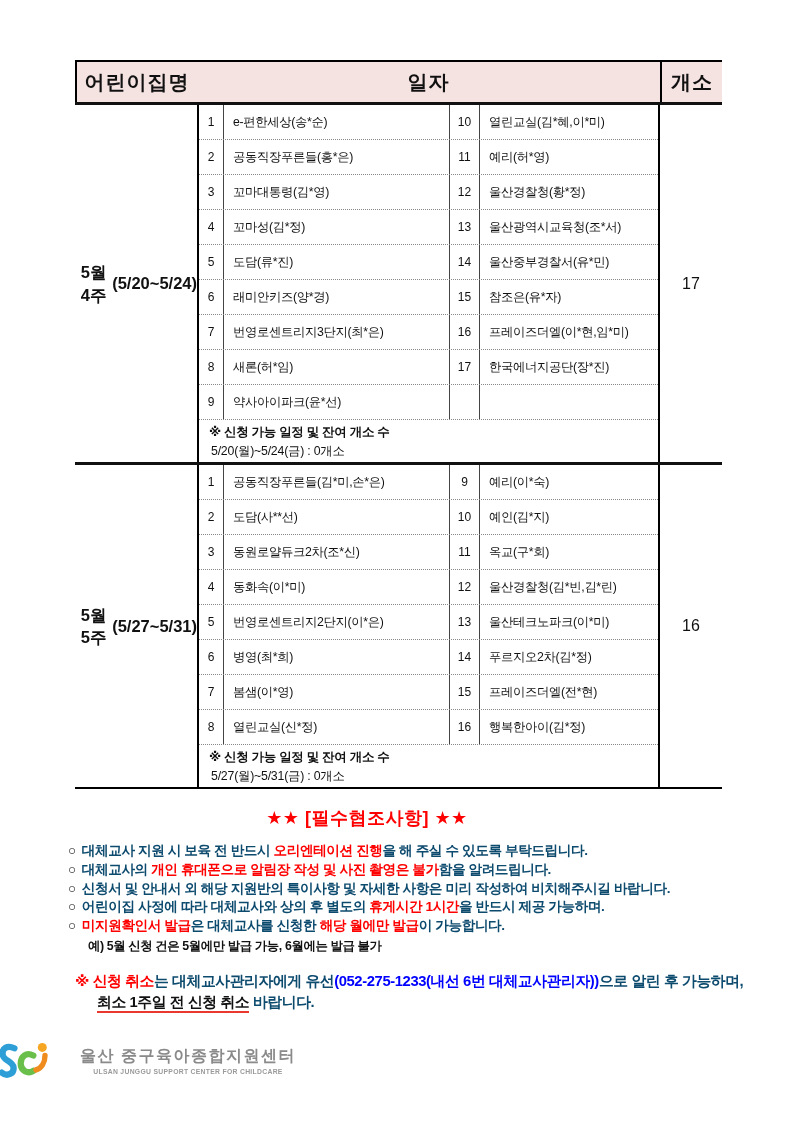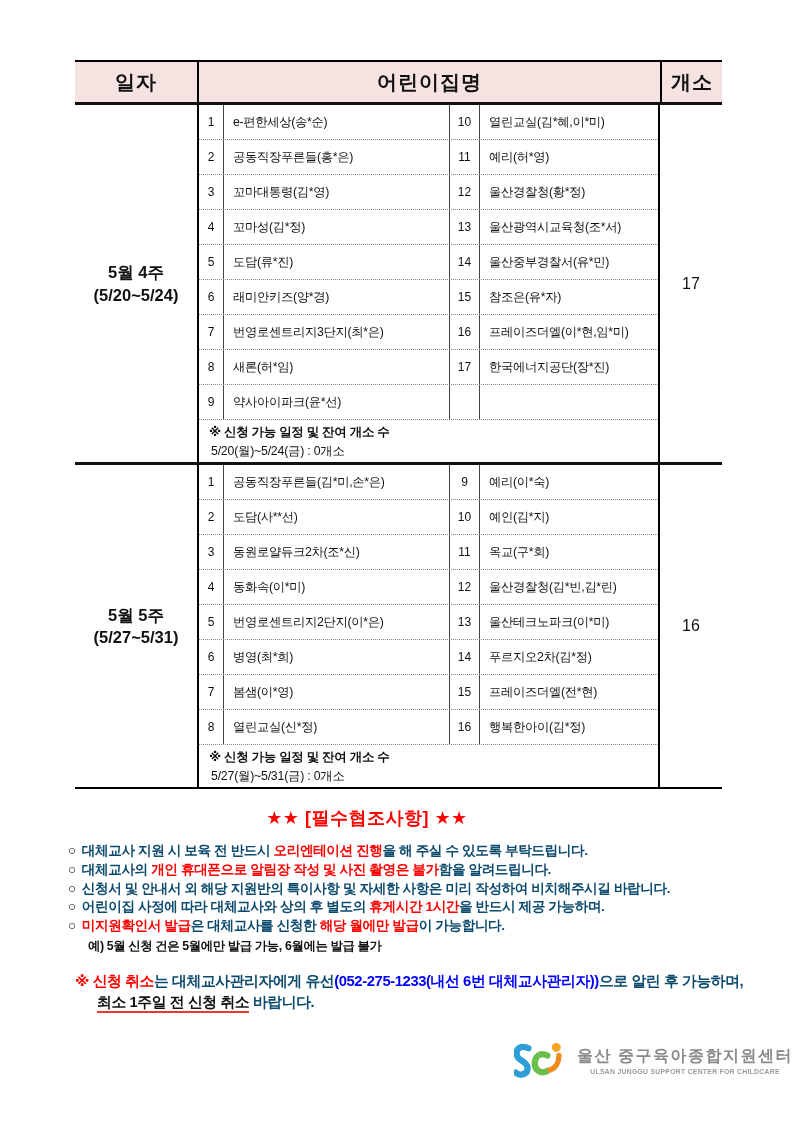--- a/index.html
+++ b/index.html
@@ -8,21 +8,21 @@
 
   
   .tbl{position:absolute;left:75px;top:60px;width:647px;border-top:2px solid #000;border-bottom:2px solid #000;}
   .tbl-header{display:grid;grid-template-columns:122px 463px 62px;height:40px;
               background:#f5e3e1;border-bottom:3px solid #111;}
   .th{display:flex;align-items:center;justify-content:center;font-weight:700;font-size:20px;letter-spacing:1px;}
   .th-name,.th-count{border-left:2px solid #000;}
 
   .week-row{display:grid;grid-template-columns:122px 463px 62px;}
   .week-row + .week-row{border-top:3px solid #111;}
-  .date-cell{display:flex;flex-direction:column;align-items:center;justify-content:center;
+  .date-cell{display:flex;flex-direction:row;align-items:center;justify-content:center;
              font-weight:700;font-size:16.5px;line-height:1.35;text-align:center;}
   .name-cell{border-left:2px solid #000;border-right:2px solid #000;}
   .count-cell{display:flex;align-items:center;justify-content:center;font-size:16px;font-weight:500;}
 
   .item-row{display:grid;grid-template-columns:25px 226px 30px 1fr;height:34px;border-bottom:1px dotted #888;}
   .cell-no{display:flex;align-items:center;justify-content:center;font-size:12px;border-right:1px solid #444;}
   .cell-nm{display:flex;align-items:center;padding-left:9px;font-size:12.3px;letter-spacing:-0.3px;}
   .cell-nm.mid{border-right:1px solid #444;}
 
   .note-row{height:42px;padding:4px 0 0 10px;box-sizing:border-box;}
@@ -37,34 +37,34 @@
   .bullet .marker{margin-right:6px;font-weight:400;}
   .example{margin:2px 0 0 88px;font-size:12.4px;font-weight:700;letter-spacing:-0.4px;}
   .cancel{margin:16px 0 0 75px;width:660px;font-size:14.8px;font-weight:700;line-height:21px;
           letter-spacing:-0.4px;padding-left:22px;text-indent:-22px;}
   .seg-k{color:#0c4a6e;}
   .seg-r{color:#ff0000;}
   .seg-b{color:#0000ff;}
   .seg-ku{color:#111;border-bottom:2px solid #e8382f;padding-bottom:1px;}
 
   
-  .logo{position:absolute;left:0;top:1040px;width:793px;display:flex;align-items:center;justify-content:flex-end;gap:9px;}
+  .logo{position:absolute;left:0;top:1040px;width:793px;display:flex;align-items:center;justify-content:flex-start;gap:26px;}
   .logo-text{display:flex;flex-direction:column;align-items:center;}
   .logo-kr{font-size:16px;font-weight:700;color:#8a8a8a;letter-spacing:1.5px;}
   .logo-en{font-size:6.8px;font-weight:700;color:#9a9a9a;letter-spacing:0.3px;margin-top:1px;}
 </style>
 </head>
 <body>
 
 <div class="page">
 
   <div class="tbl">
     <div class="tbl-header">
+      <div class="th th-name">어린이집명</div>
       <div class="th th-date">일자</div>
-      <div class="th th-name">어린이집명</div>
       <div class="th th-count">개소</div>
     </div>
     <div id="weeks">
         <div class="week-row">
           <div class="date-cell">
             <div>5월 4주</div>
             <div>(5/20~5/24)</div>
           </div>
           <div class="name-cell">
             <div class="item-row">

